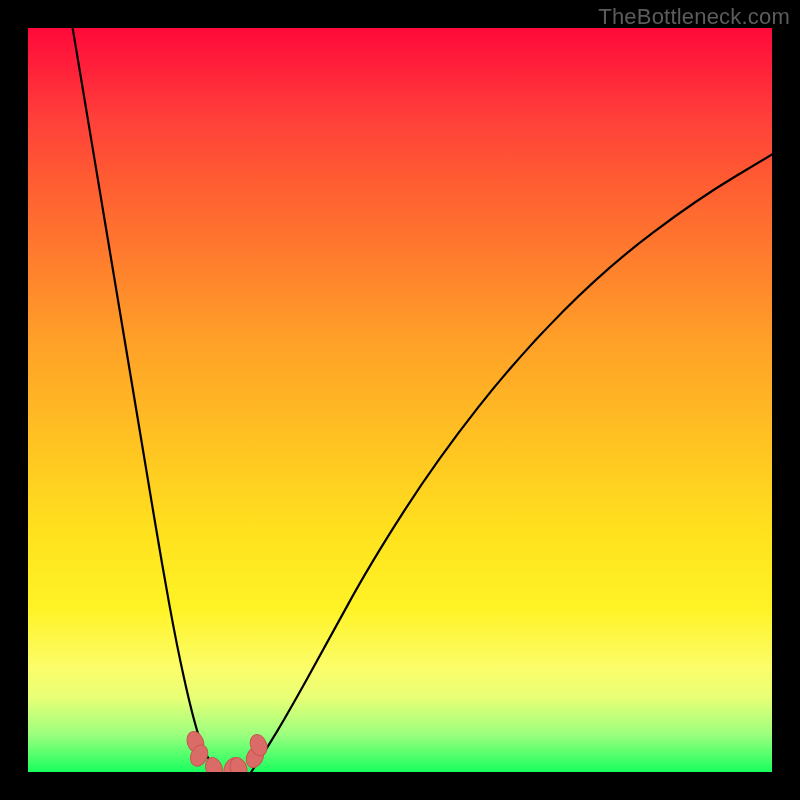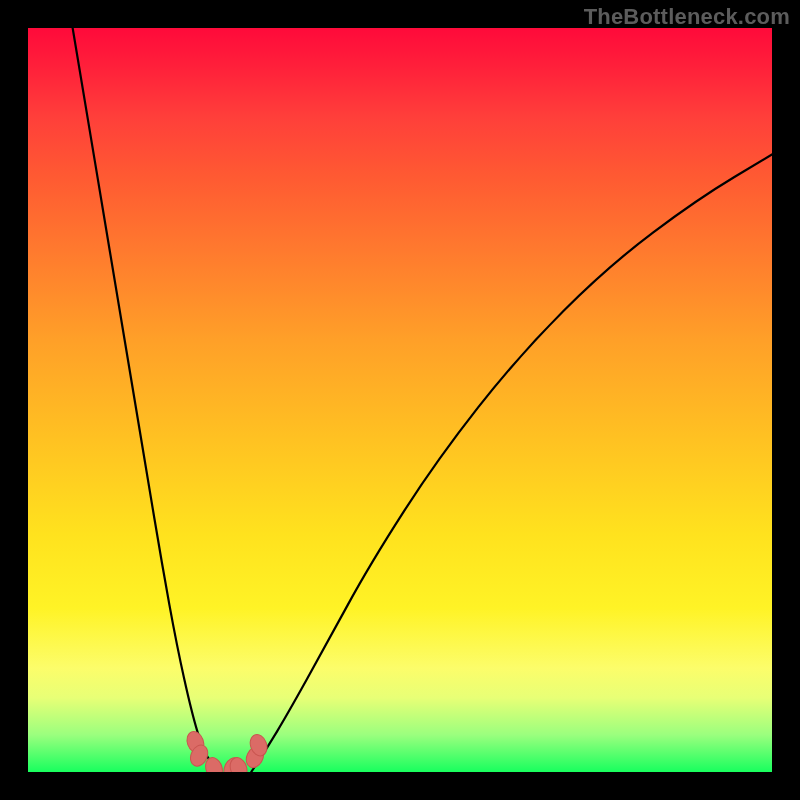--- a/index.html
+++ b/index.html
@@ -39,21 +39,21 @@
       #9bff7e 95%,
       #18ff5e 100%
     );
   }
   .watermark {
     position: absolute;
     top: 4px;
     right: 10px;
     color: #5c5c5c;
     font-size: 22px;
-    font-weight: 700;
+    font-weight: 400;
     letter-spacing: 0.2px;
     z-index: 50;
   }
   svg.curves {
     position: absolute;
     left: 0; top: 0;
     width: 744px; height: 744px;
   }
   .curve {
     fill: none;

